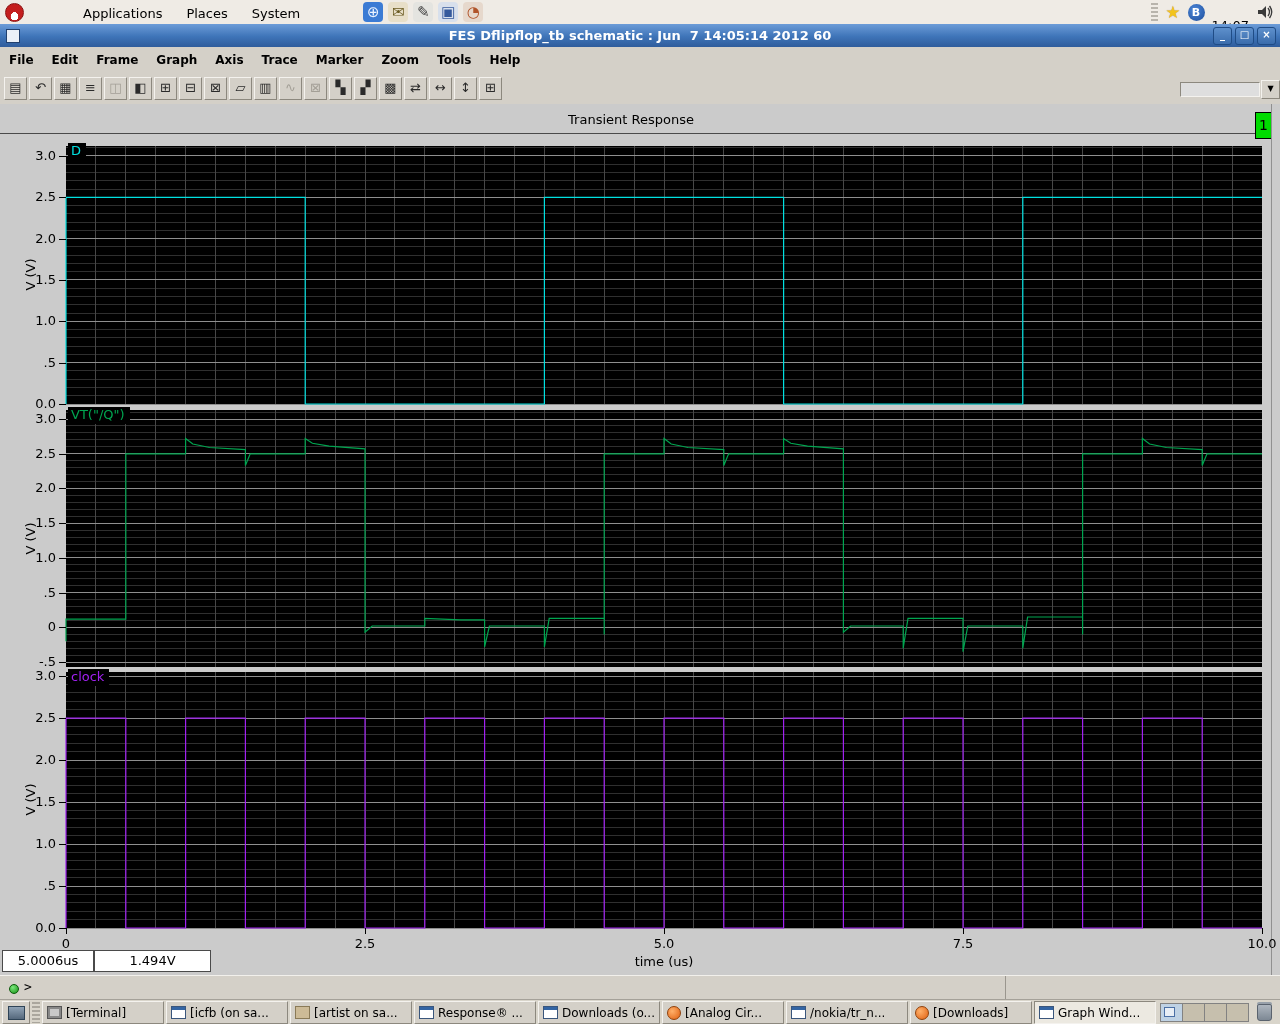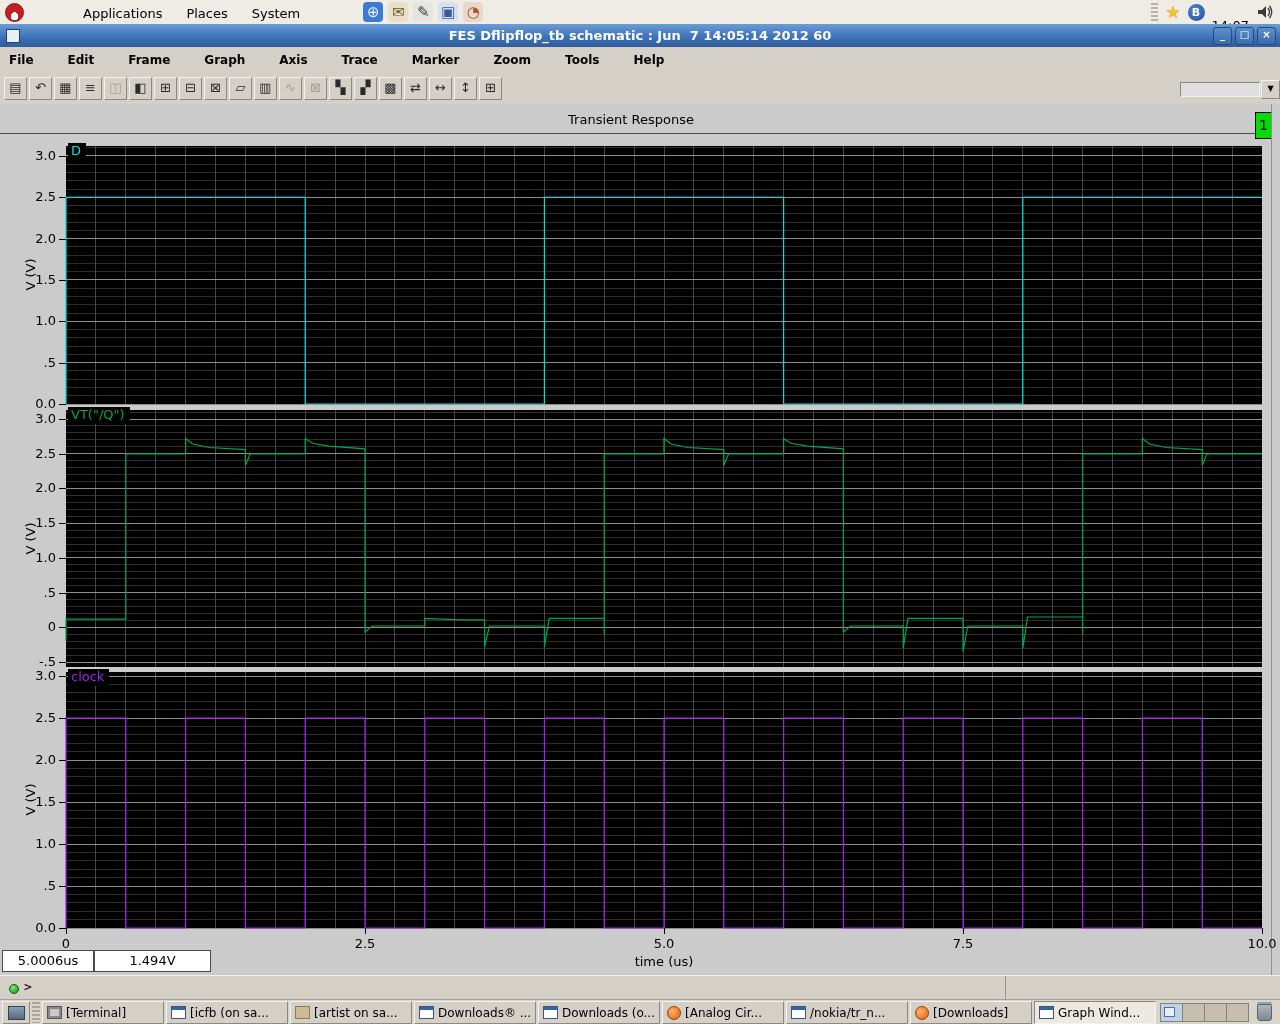--- a/index.html
+++ b/index.html
@@ -24,21 +24,21 @@
   #titlebar{position:absolute;left:0;top:24px;width:1280px;height:23px;
     background:linear-gradient(#6C9CD8,#3E74B8 55%,#2F5C9C);display:flex;align-items:center;}
   .win-icon{width:12px;height:12px;background:#EAF0F8;border:1px solid #20406f;margin:0 6px;}
   #title-text{position:absolute;left:0;right:0;text-align:center;color:#fff;font-weight:bold;
     font-size:13px;white-space:pre;}
   #win-controls{margin-left:auto;display:flex;gap:3px;padding-right:4px;z-index:2;}
   .wbtn{width:17px;height:16px;border-radius:3px;background:linear-gradient(#5E90CC,#3A6CAC);
     border:1px solid #1F4C86;color:#fff;font-size:10px;line-height:14px;text-align:center;font-weight:bold;}
   
   #menubar{position:absolute;left:0;top:47px;width:1280px;height:26px;background:#D4D0C8;
-    display:flex;align-items:center;border-bottom:1px solid #b9b5ad;gap:16px;}
+    display:flex;align-items:center;border-bottom:1px solid #b9b5ad;}
   .menu-item{font-size:12px;font-weight:bold;padding:0 9px;}
   #toolbar{position:absolute;left:0;top:73px;width:1280px;height:31px;background:#D4D0C8;}
   #toolbar-icons{position:absolute;left:4px;top:4px;display:flex;gap:2px;}
   .tool{width:21px;height:21px;border:1px solid;border-color:#f4f2ee #8c887e #8c887e #f4f2ee;background:#D4D0C8;
     font-size:13px;line-height:20px;text-align:center;color:#2a2a2a;}
   .tool-dis{color:#a39f96;}
   #swatch-field{position:absolute;left:1180px;top:9px;width:78px;height:13px;background:#dedede;
     border:1px solid;border-color:#8c887e #f4f2ee #f4f2ee #8c887e;}
   #swatch-fill{height:100%;width:70%;}
   #swatch-drop{position:absolute;left:1261px;top:7px;width:17px;height:17px;background:#D4D0C8;
@@ -502,21 +502,21 @@
         <div class="taskbtn">
           <span class="tbicon tb-window"></span>
           <span class="tblabel">[icfb (on sa...</span>
         </div>
         <div class="taskbtn">
           <span class="tbicon tb-package"></span>
           <span class="tblabel">[artist on sa...</span>
         </div>
         <div class="taskbtn">
           <span class="tbicon tb-window"></span>
-          <span class="tblabel">Downloads® ...</span>
+          <span class="tblabel">Response® ...</span>
         </div>
         <div class="taskbtn">
           <span class="tbicon tb-window"></span>
           <span class="tblabel">Downloads (o...</span>
         </div>
         <div class="taskbtn">
           <span class="tbicon tb-firefox"></span>
           <span class="tblabel">[Analog Cir...</span>
         </div>
         <div class="taskbtn">

